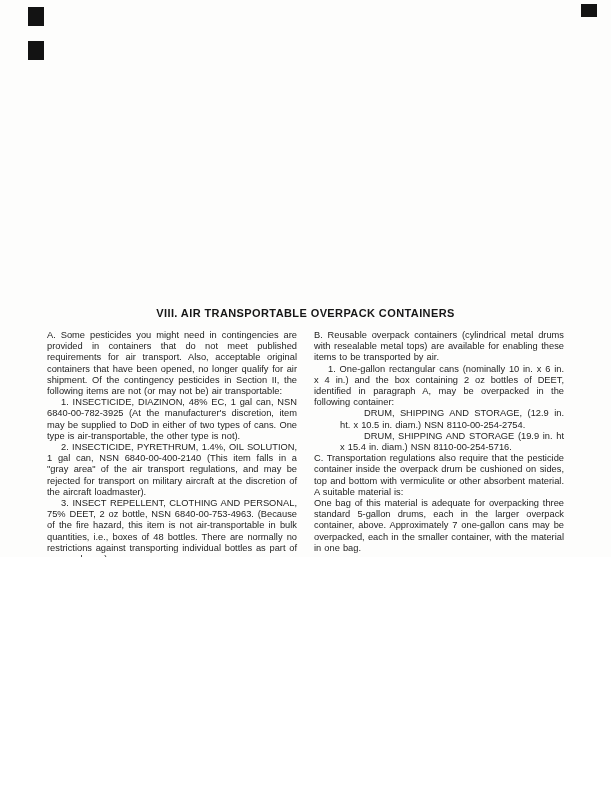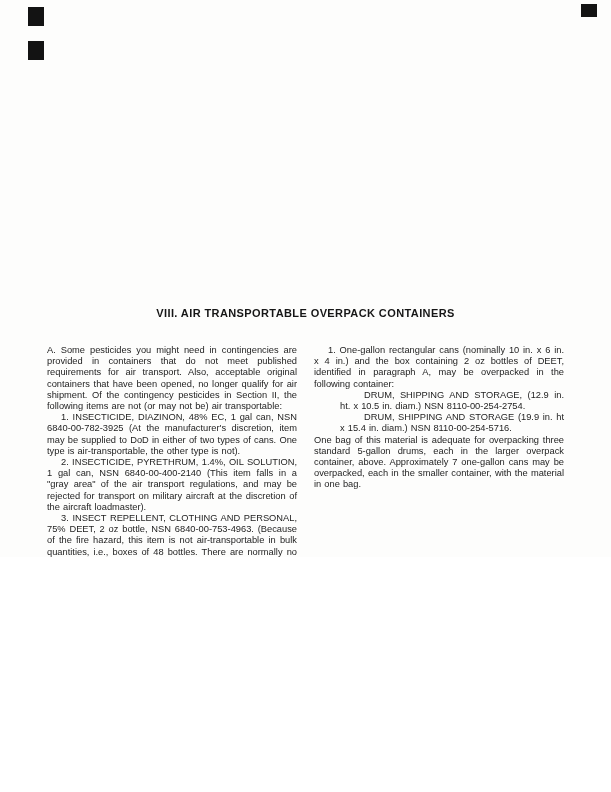--- a/index.html
+++ b/index.html
@@ -30,21 +30,21 @@
     width: 100%;
     margin: 0;
     text-align: center;
     font-size: 11px;
     font-weight: bold;
     letter-spacing: 0.4px;
     color: #161616;
   }
   .columns {
     position: absolute;
-    top: 345px;
+    top: 330px;
     left: 47px;
     width: 517px;
     display: flex;
     gap: 17px;
   }
   .col {
     width: 250px;
     font-size: 9.3px;
     line-height: 11.2px;
     text-align: justify;
@@ -83,22 +83,24 @@
   <h1 class="heading">VIII. AIR TRANSPORTABLE OVERPACK CONTAINERS</h1>
 
   <div class="columns">
     <div class="col">
       <p class="para">A. Some pesticides you might need in contingencies are provided in containers that do not meet published requirements for air transport. Also, acceptable original containers that have been opened, no longer qualify for air shipment. Of the contingency pesticides in Section II, the following items are not (or may not be) air transportable:</p>
       <p class="para indent">1. INSECTICIDE, DIAZINON, 48% EC, 1 gal can, NSN 6840-00-782-3925 (At the manufacturer's discretion, item may be supplied to DoD in either of two types of cans. One type is air-transportable, the other type is not).</p>
       <p class="para indent">2. INSECTICIDE, PYRETHRUM, 1.4%, OIL SOLUTION, 1 gal can, NSN 6840-00-400-2140 (This item falls in a "gray area" of the air transport regulations, and may be rejected for transport on military aircraft at the discretion of the aircraft loadmaster).</p>
       <p class="para indent">3. INSECT REPELLENT, CLOTHING AND PERSONAL, 75% DEET, 2 oz bottle, NSN 6840-00-753-4963. (Because of the fire hazard, this item is not air-transportable in bulk quantities, i.e., boxes of 48 bottles. There are normally no restrictions against transporting individual bottles as part of personal gear).</p>
     </div>
     <div class="col">
+      <p class="para">B. Reusable overpack containers (cylindrical metal drums with resealable metal tops) are available for enabling these items to be transported by air.</p>
       <p class="para indent">1. One-gallon rectangular cans (nominally 10 in. x 6 in. x 4 in.) and the box containing 2 oz bottles of DEET, identified in paragraph A, may be overpacked in the following container:</p>
       <p class="para drum-block">DRUM, SHIPPING AND STORAGE, (12.9 in. ht. x 10.5 in. diam.) NSN 8110-00-254-2754.</p>
       <p class="para drum-block">DRUM, SHIPPING AND STORAGE (19.9 in. ht x 15.4 in. diam.) NSN 8110-00-254-5716.</p>
+      <p class="para">C. Transportation regulations also require that the pesticide container inside the overpack drum be cushioned on sides, top and bottom with vermiculite or other absorbent material. A suitable material is:</p>
       <p class="para">One bag of this material is adequate for overpacking three standard 5-gallon drums, each in the larger overpack container, above. Approximately 7 one-gallon cans may be overpacked, each in the smaller container, with the material in one bag.</p>
     </div>
   </div>
 
   <div class="page-number">53</div>
 
 </div>
 
 </body></html>

